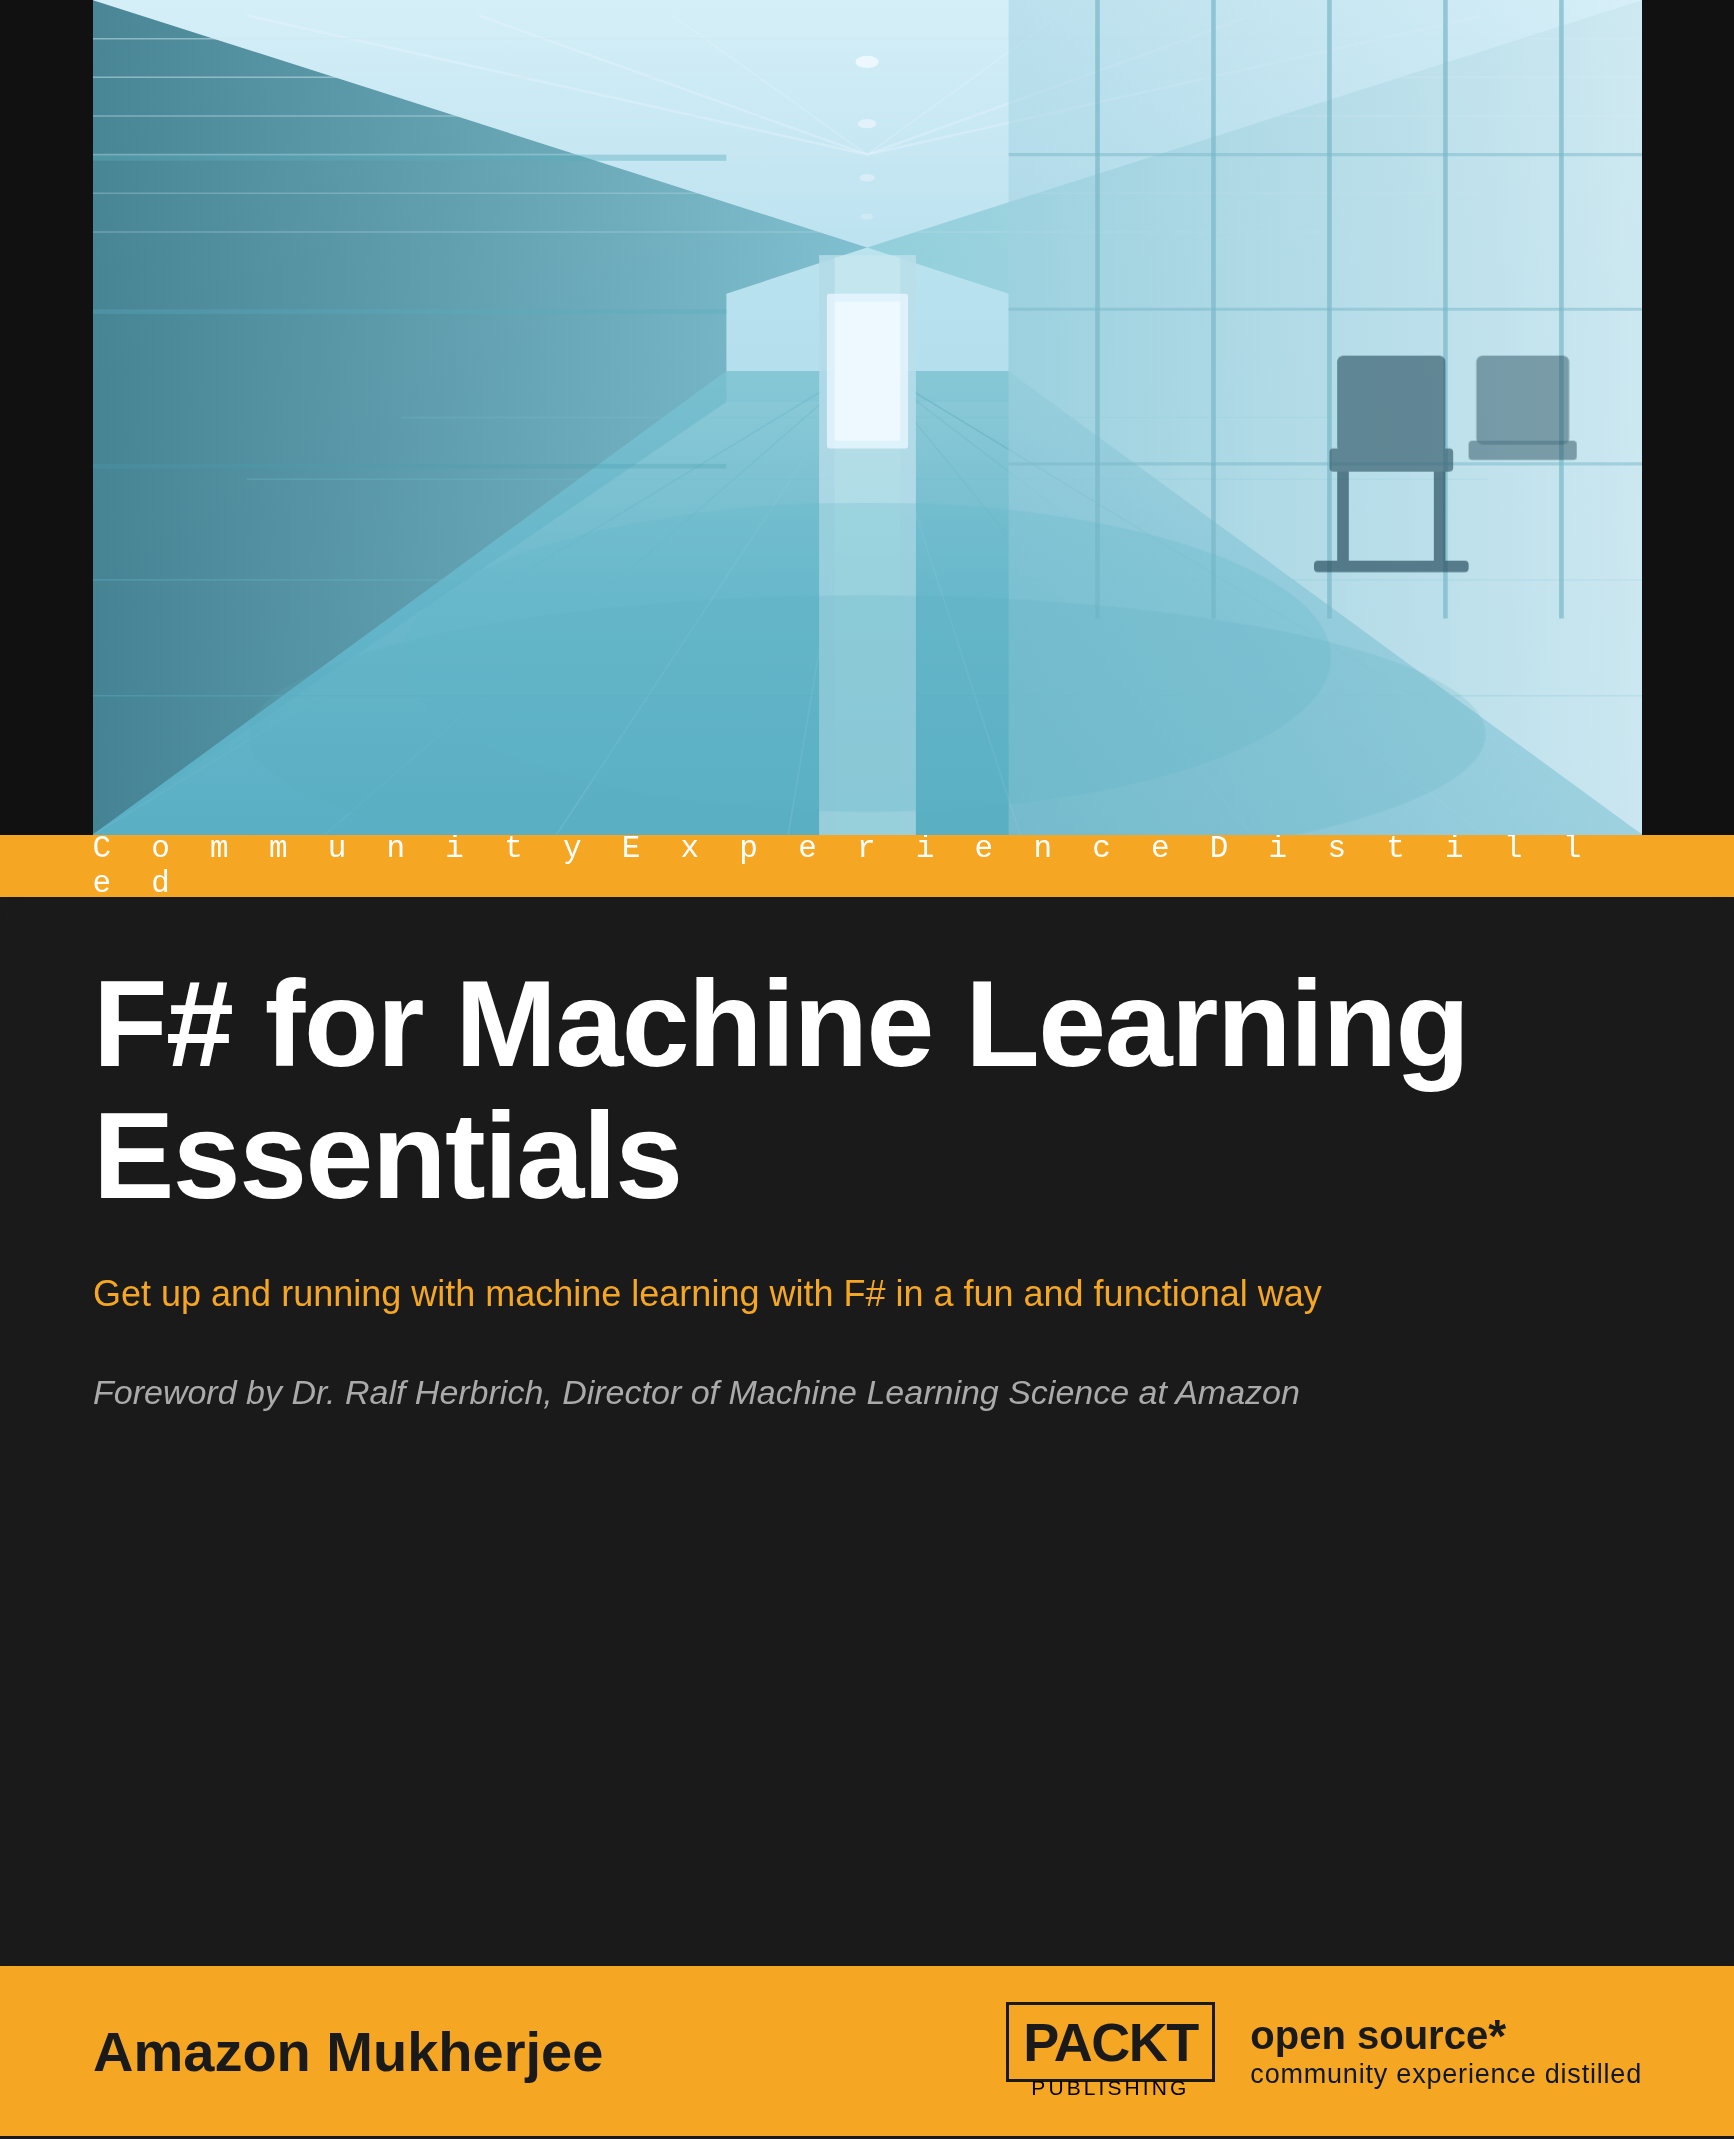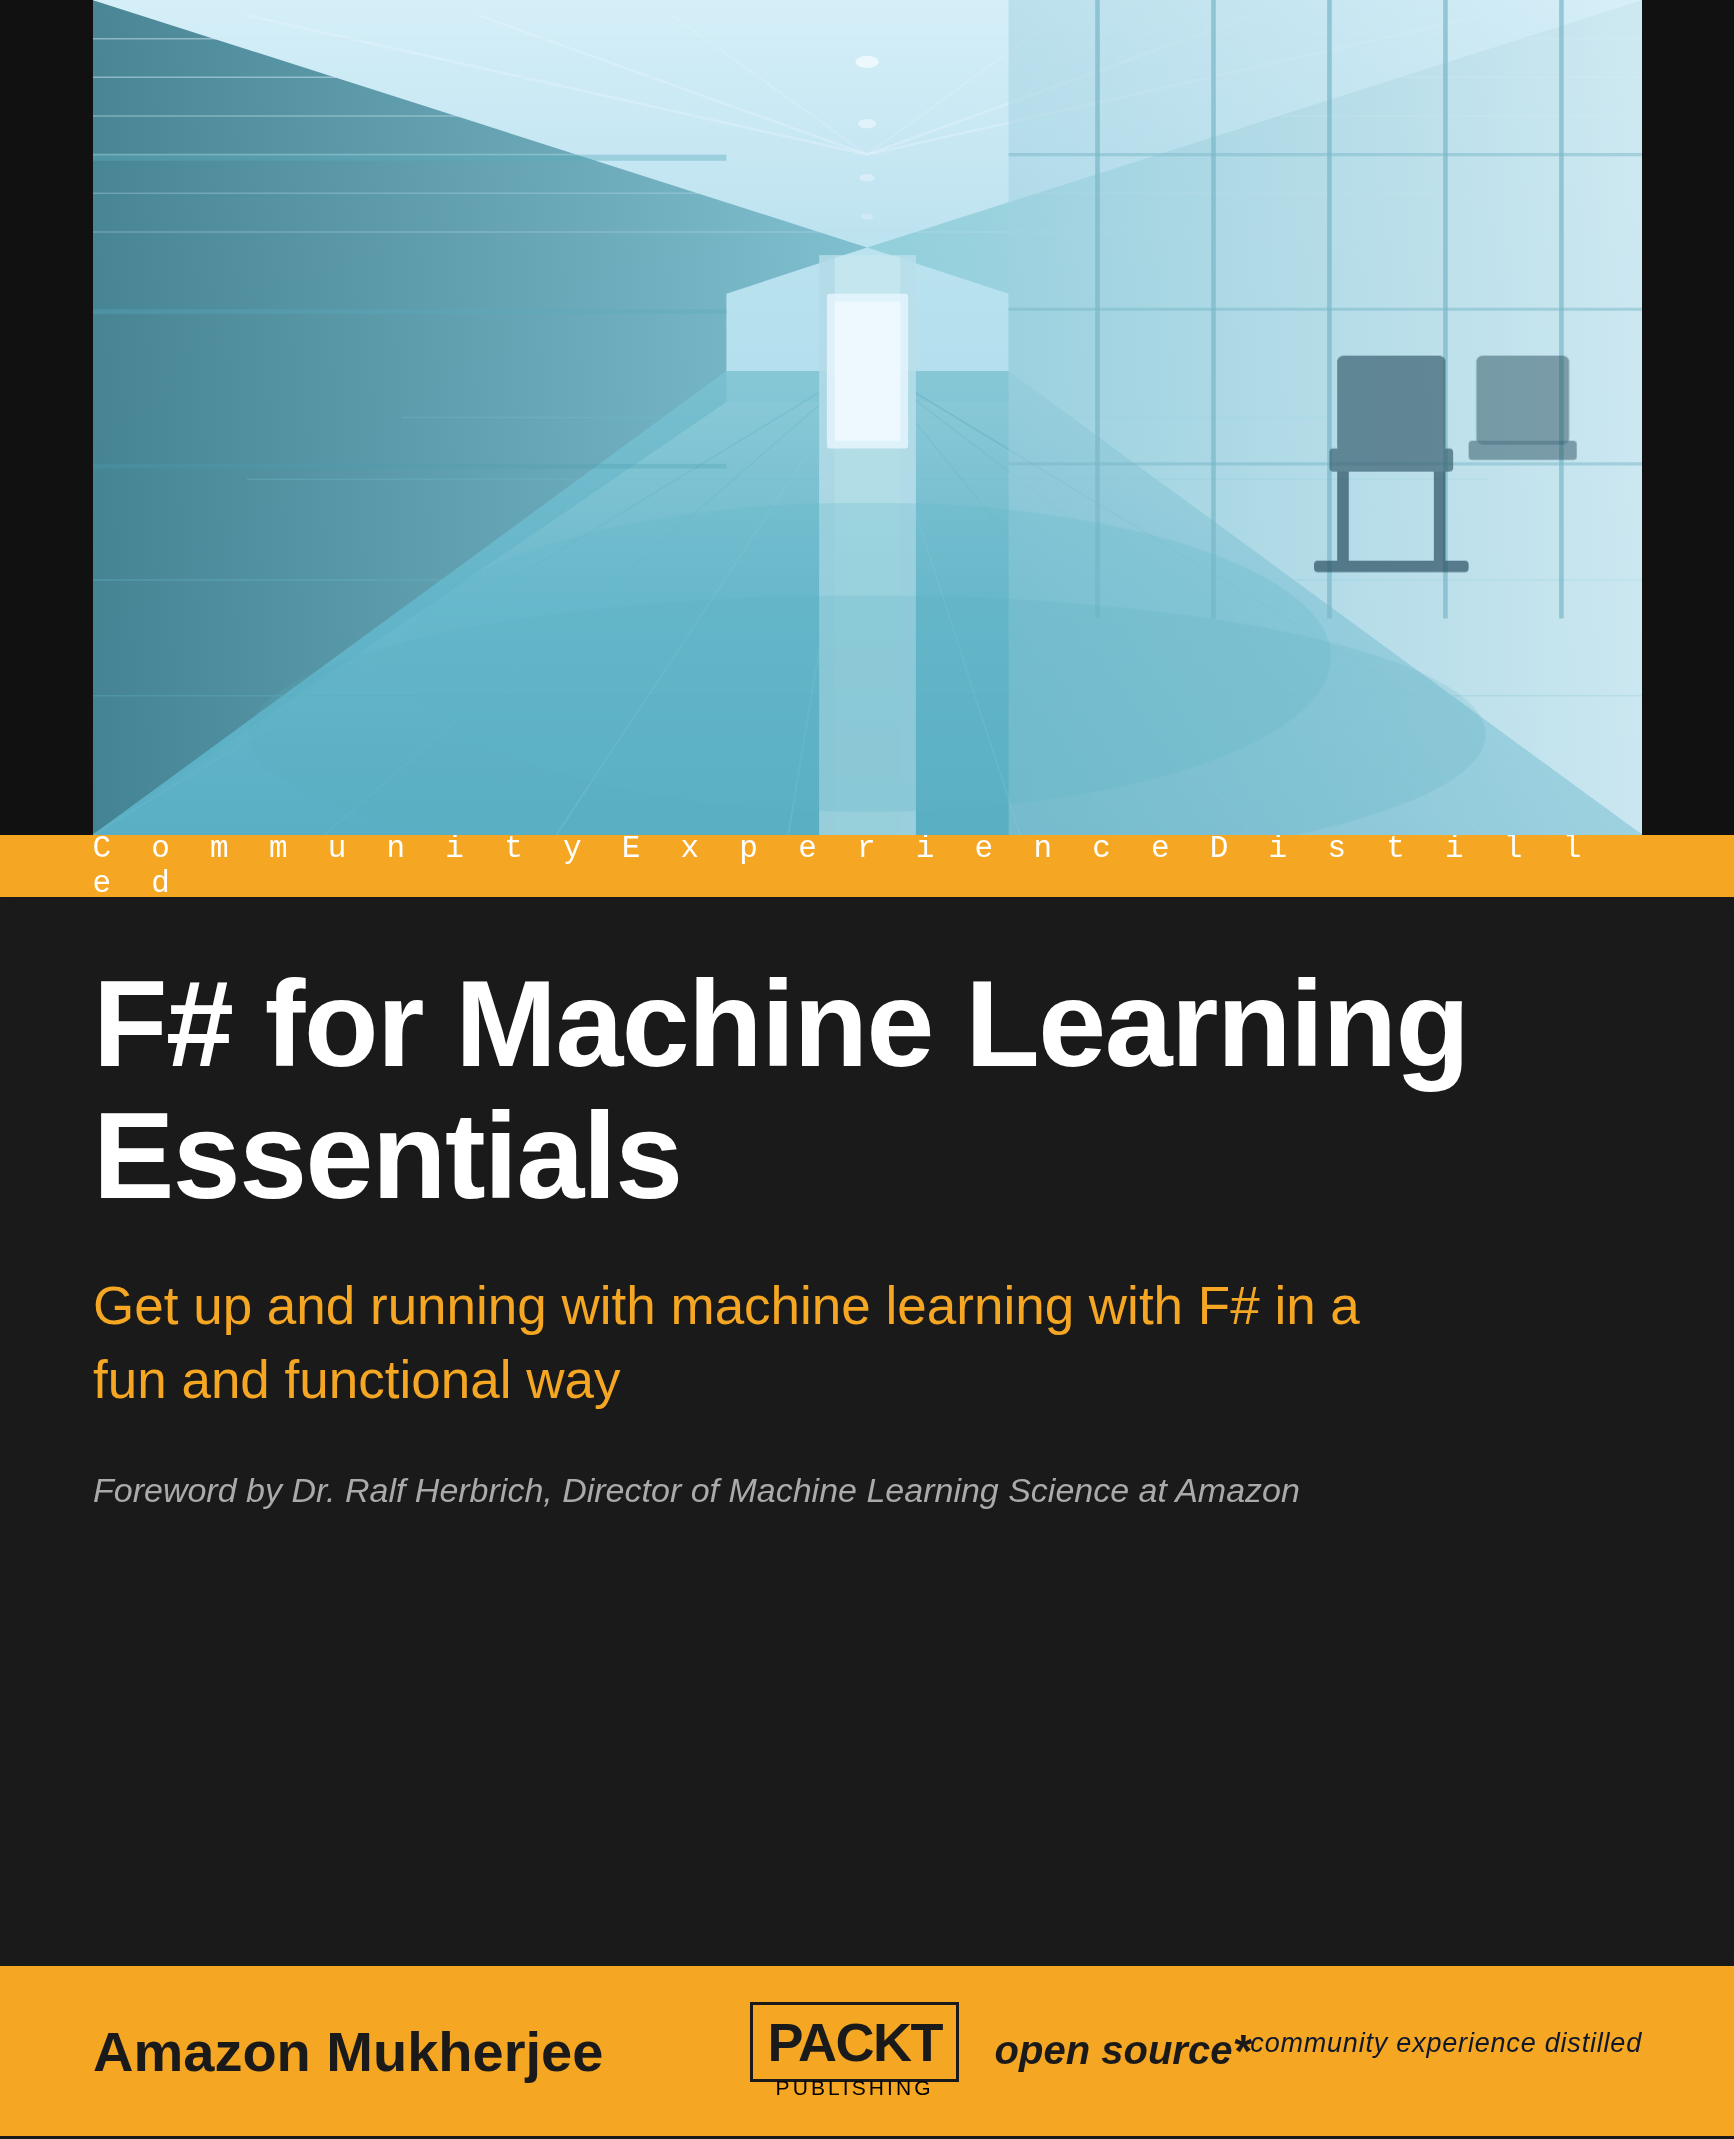--- a/index.html
+++ b/index.html
@@ -118,21 +118,21 @@
       font-size: 122px;
       font-weight: 900;
       color: #ffffff;
       line-height: 1.08;
       margin-bottom: 46px;
       font-family: Arial, sans-serif;
       letter-spacing: -1.5px;
     }
 
     .book-subtitle {
-      font-size: 53px;
+      font-size: 36px;
       color: #f5a623;
       line-height: 1.4;
       margin-bottom: 54px;
       font-weight: 400;
       font-family: Arial, sans-serif;
       max-width: 1314px;
     }
 
     .foreword {
       font-size: 34px;
@@ -194,24 +194,23 @@
     }
 
     .packt-logo-block {
       display: flex;
       flex-direction: column;
       align-items: center;
     }
 
     .open-source-block {
       display: flex;
-      flex-direction: row;
+      flex-direction: column;
       align-items: flex-start;
       margin-left: 7.7px;
-      font-style: italic;
     }
 
     .open-source-text {
       font-size: 40px;
       font-weight: 700;
       color: #1a1a1a;
       font-family: Arial, sans-serif;
       line-height: 1.1;
     }
 

